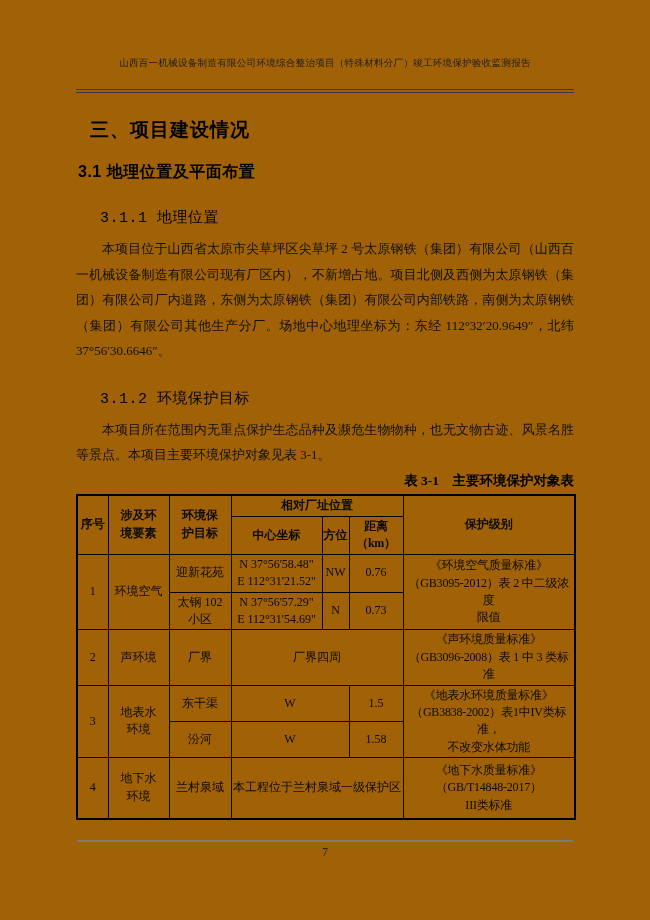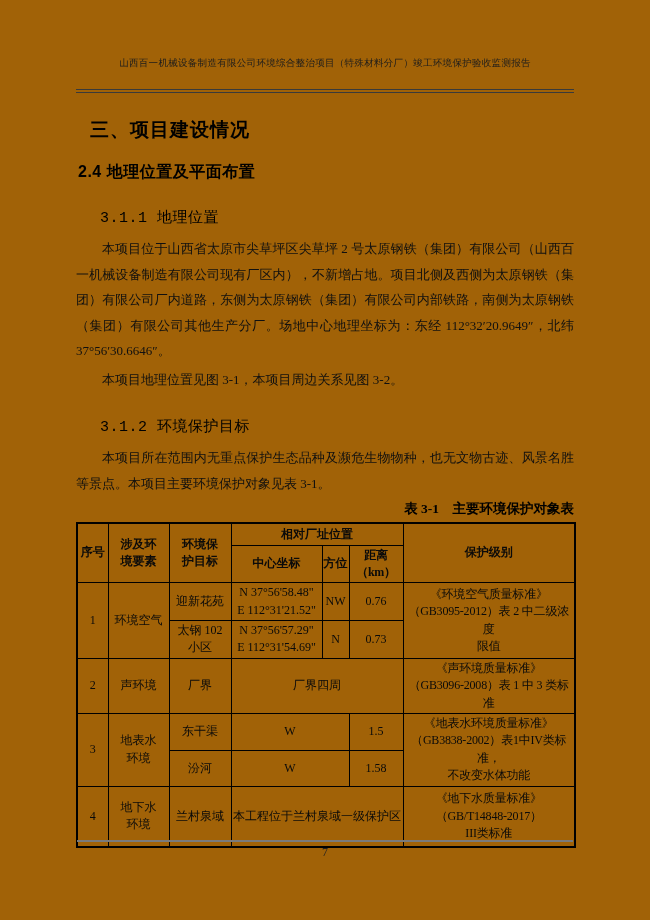--- a/index.html
+++ b/index.html
@@ -65,25 +65,24 @@
 </head>
 <body>
 
 <div class="page">
 
   <div class="running-header">山西百一机械设备制造有限公司环境综合整治项目（特殊材料分厂）竣工环境保护验收监测报告</div>
   <div class="content">
     <div class="header-rule"></div>
 
     <div class="h1">三、项目建设情况</div>
-    <div class="h2">2.4 地理位置及平面布置</div>
+    <div class="h2">3.1 地理位置及平面布置</div>
     <div class="h3">3.1.1 地理位置</div>
 
     <div class="para">本项目位于山西省太原市尖草坪区尖草坪 2 号太原钢铁（集团）有限公司（山西百一机械设备制造有限公司现有厂区内），不新增占地。项目北侧及西侧为太原钢铁（集团）有限公司厂内道路，东侧为太原钢铁（集团）有限公司内部铁路，南侧为太原钢铁（集团）有限公司其他生产分厂。场地中心地理坐标为：东经 112°32′20.9649″，北纬 37°56′30.6646″。</div>
-    <div class="para tight">本项目地理位置见图 3-1，本项目周边关系见图 3-2。</div>
 
     <div class="h3">3.1.2 环境保护目标</div>
     <div class="para">本项目所在范围内无重点保护生态品种及濒危生物物种，也无文物古迹、风景名胜等景点。本项目主要环境保护对象见表 3-1。</div>
 
     <div class="table-title">表 3-1　主要环境保护对象表</div>
 
     <table class="epa">
       <colgroup>
         <col style="width:31px">
           <col style="width:61px">

